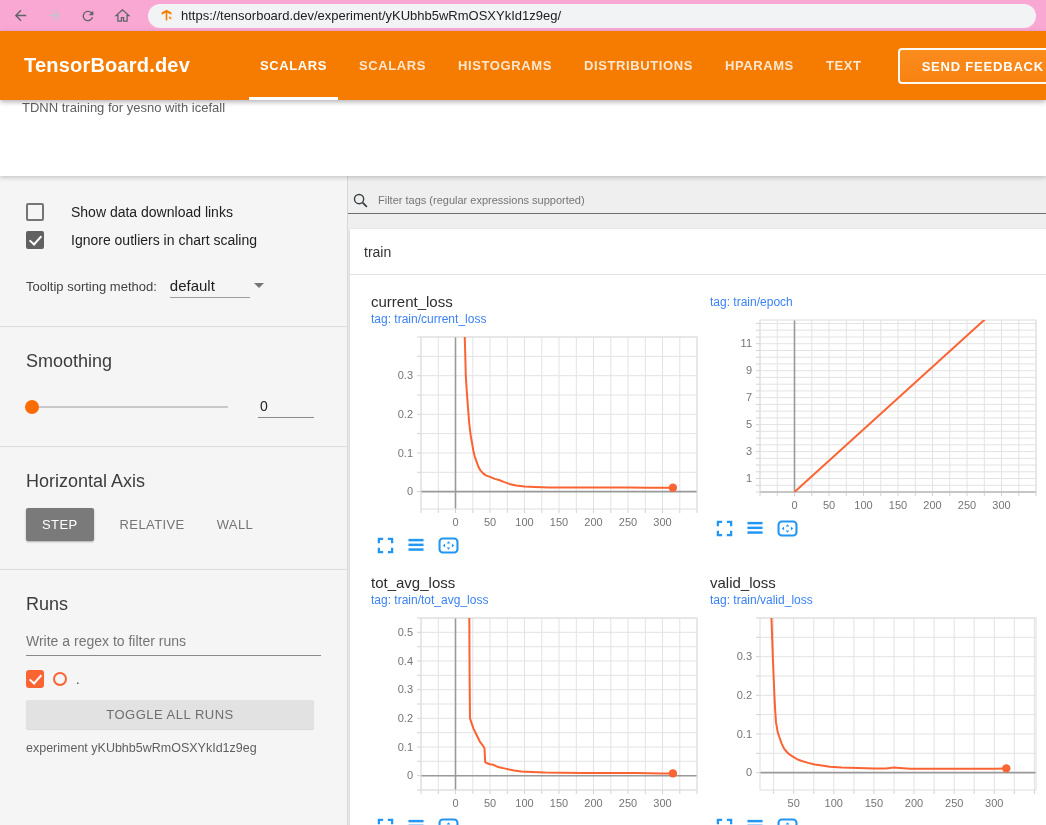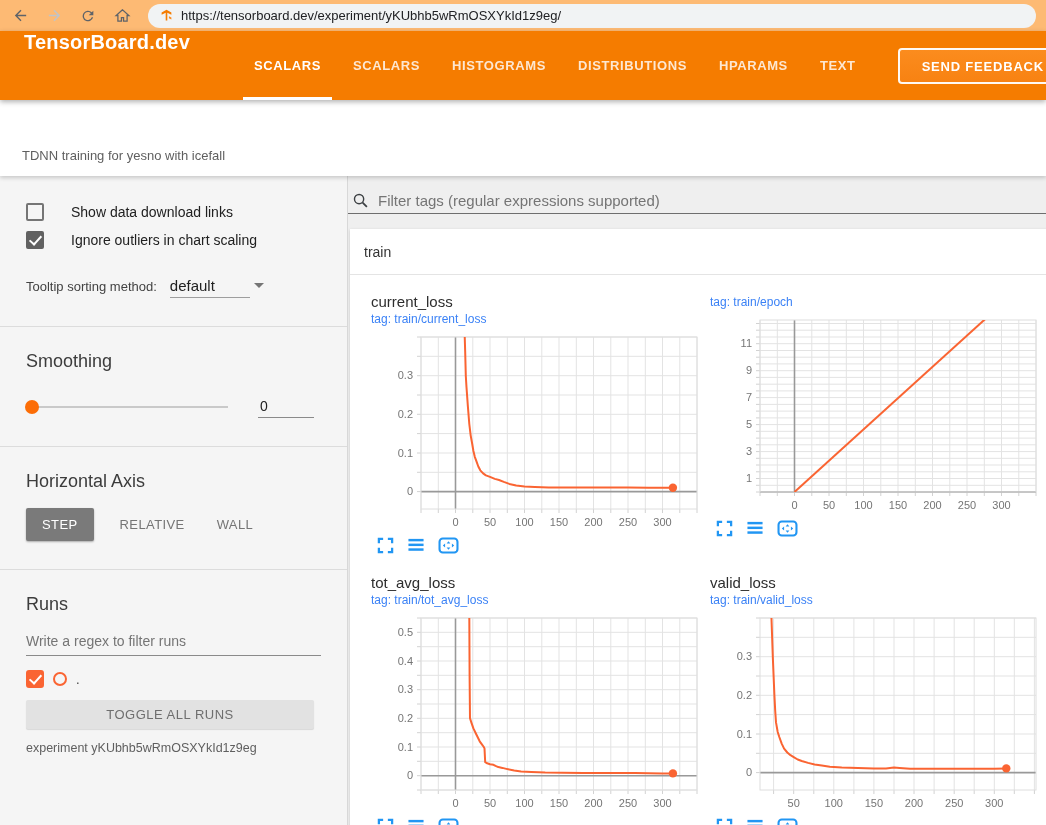--- a/index.html
+++ b/index.html
@@ -1,42 +1,42 @@
 <!DOCTYPE html>
 <html><head>
 <meta charset="utf-8">
 <style>
   * { margin:0; padding:0; box-sizing:border-box; }
   html,body { width:1046px; height:825px; overflow:hidden; background:#fff;
               font-family:"Liberation Sans", sans-serif; }
 
   
-  .browser-bar { height:31px; background:#fdba74; display:flex; align-items:center; padding:0 10px; gap:14px; }
+  .browser-bar { height:31px; background:#f9a8d4; display:flex; align-items:center; padding:0 10px; gap:14px; }
   .nav-ico { width:20px; height:20px; display:flex; align-items:center; justify-content:center; cursor:pointer; }
   .nav-ico svg { display:block; }
   .url-pill { flex:1; height:24px; background:#f1f3f4; border-radius:12px; display:flex; align-items:center;
               padding:0 12px; gap:8px; margin-left:2px; }
   .url-text { font-size:13px; color:#202124; white-space:nowrap; overflow:hidden; }
 
   
-  .app-header { height:69px; background:#f57c00; display:flex; align-items:flex-start; padding:0 0 0 24px;
-                position:relative; box-shadow:0 2px 5px rgba(0,0,0,0.30); z-index:20; overflow:visible; }
+  .app-header { height:69px; background:#f57c00; display:flex; align-items:center; padding:0 0 0 24px;
+                position:relative; box-shadow:0 2px 5px rgba(0,0,0,0.30); z-index:20; overflow:visible;gap:6px; }
   .logo { color:#fff; font-size:20px; font-weight:bold; letter-spacing:0.2px; }
   .tabs { display:flex; margin-left:48px; height:100%; align-items:stretch; }
   .tab { display:flex; align-items:center; padding:0 13px; margin:0 3px; color:rgba(255,255,255,0.82);
          font-size:13px; letter-spacing:0.6px; font-weight:bold; position:relative; cursor:pointer; }
   .tab.active { color:#fff; }
   .tab.active::after { content:""; position:absolute; left:2px; right:2px; bottom:0; height:3px; background:#fff; }
   .feedback-btn { position:absolute; right:-22px; top:17px; height:36px; padding:0 22px;
                   background:linear-gradient(180deg,#fb8c1e,#f88212); border:2px solid rgba(255,255,255,0.95);
                   border-radius:4px; color:#fff; font-size:13px; font-weight:bold; letter-spacing:0.8px;
                   display:flex; align-items:center; cursor:pointer; }
 
   
-  .title-strip { height:76px; background:#fff; display:flex; align-items:flex-end; padding:0 0 13px 22px;
+  .title-strip { height:76px; background:#fff; display:flex; align-items:flex-start; padding:0 0 13px 22px;
                  box-shadow:0 2px 4px rgba(0,0,0,0.18); position:relative; z-index:10; }
   .title-strip span { font-size:13px; color:#5f5f5f; }
 
   
   .content { display:flex; height:649px; background:#efefef; }
   .sidebar { width:348px; min-width:348px; background:#f5f5f5; border-right:1px solid #d8d8d8;
              padding:27px 26px 0 26px; overflow:hidden; }
   .main { flex:1; overflow:hidden; }
 
   
@@ -78,21 +78,21 @@
   .run-circle { width:14px; height:14px; border:2px solid #fa6432; border-radius:50%; flex:none; }
   .run-name { font-size:13px; color:#424242; }
   .toggle-btn { margin-top:12px; width:288px; height:29px; background:#e2e2e2; border:none; border-radius:2px;
                 font-size:13px; color:#6e6e6e; letter-spacing:0.5px; cursor:pointer;
                 font-family:"Liberation Sans", sans-serif; box-shadow:0 1px 1px rgba(0,0,0,0.12); }
   .exp-note { font-size:12.5px; color:#5f5f5f; margin-top:12px; }
 
   
   .filter-row { display:flex; align-items:center; gap:9px; padding:11px 0 0 4px; margin:0 0 0 0;
                 border-bottom:1px solid #6e6e6e; height:38px; }
-  .filter-input { flex:1; border:none; outline:none; background:transparent; font-size:15px; color:#a16207;
+  .filter-input { flex:1; border:none; outline:none; background:transparent; font-size:11px; color:#a16207;
                   font-family:"Liberation Sans", sans-serif; }
   .filter-input::placeholder { color:#757575; }
 
   .card { margin:15px 0 0 2px; background:#fff; width:720px; box-shadow:0 1px 3px rgba(0,0,0,0.18); }
   .card-header { padding:15px 16px 14px 14px; font-size:14px; color:#333; border-bottom:1px solid #e4e4e4; cursor:pointer; }
   .charts-grid { display:grid; grid-template-columns:330px 330px; column-gap:9px; row-gap:20px; padding:18px 0 20px 21px; }
   .chart-title { font-size:15px; color:#2d2d2d; }
   .chart-tag { font-size:12px; color:#3b82f6; margin-top:2px; }
   .chart svg.plot { display:block; margin-top:8px; }
   svg.plot text { font-size:11px; fill:#757575; font-family:"Liberation Sans", sans-serif; }

